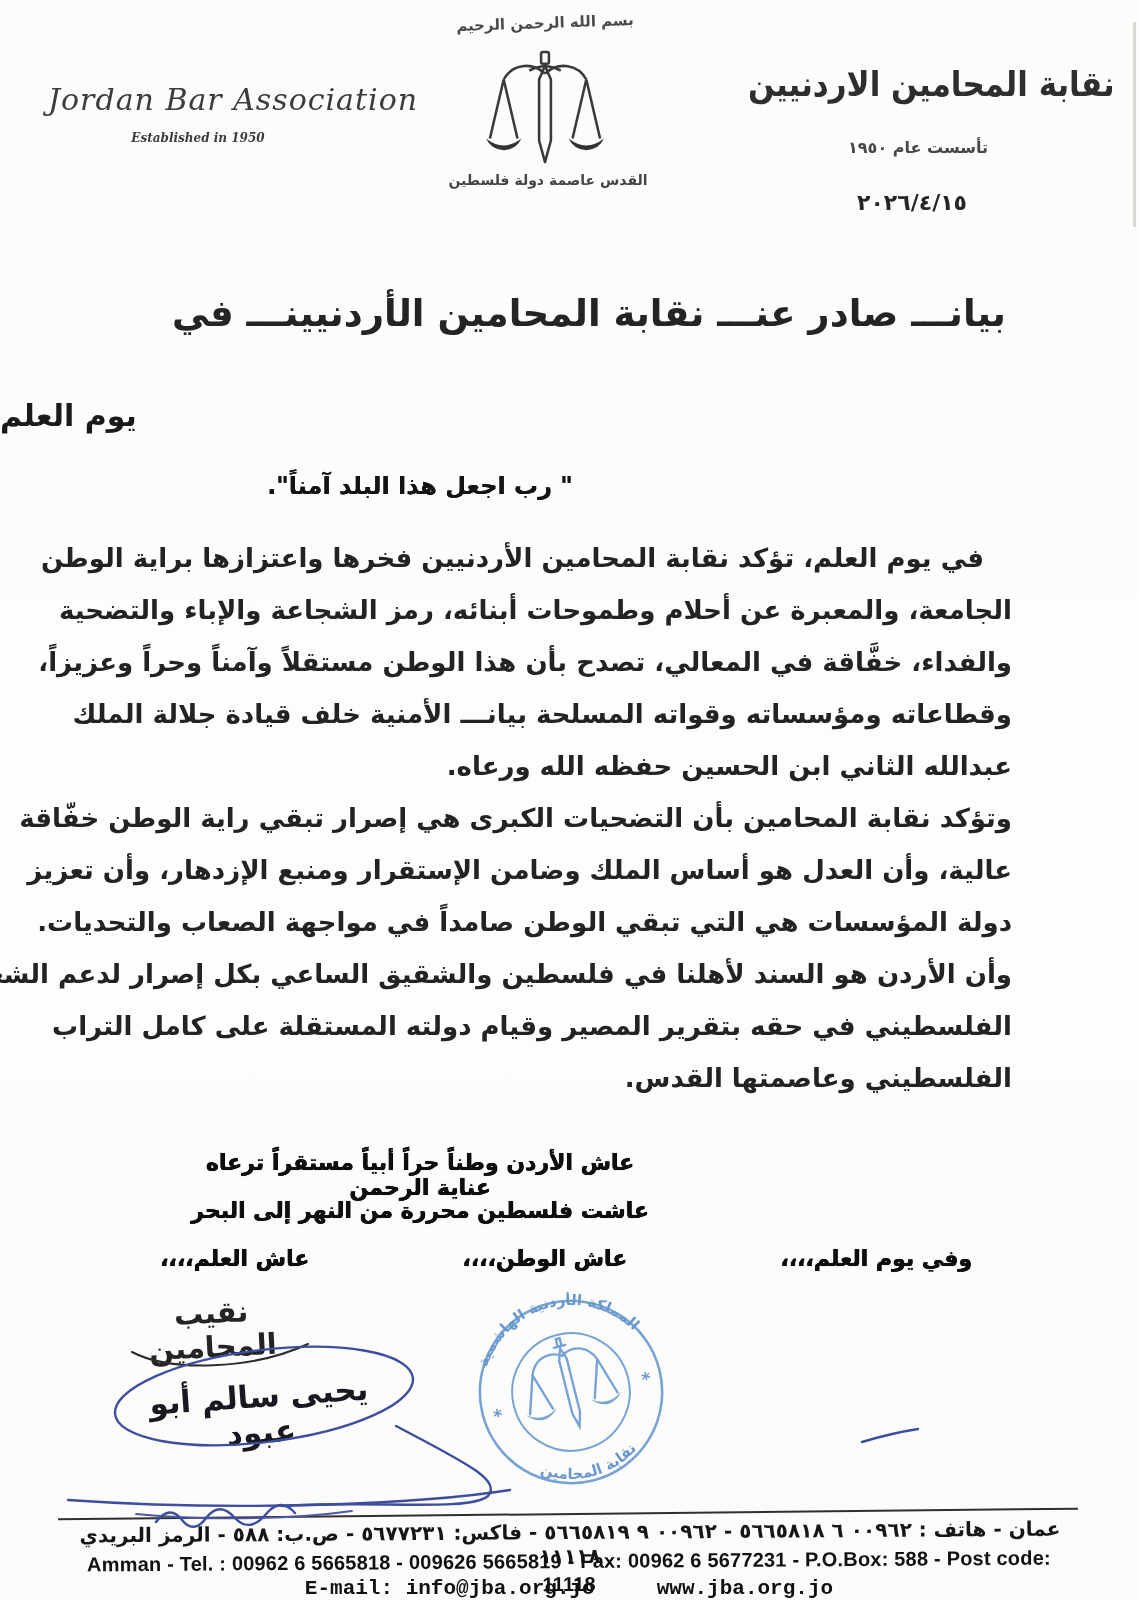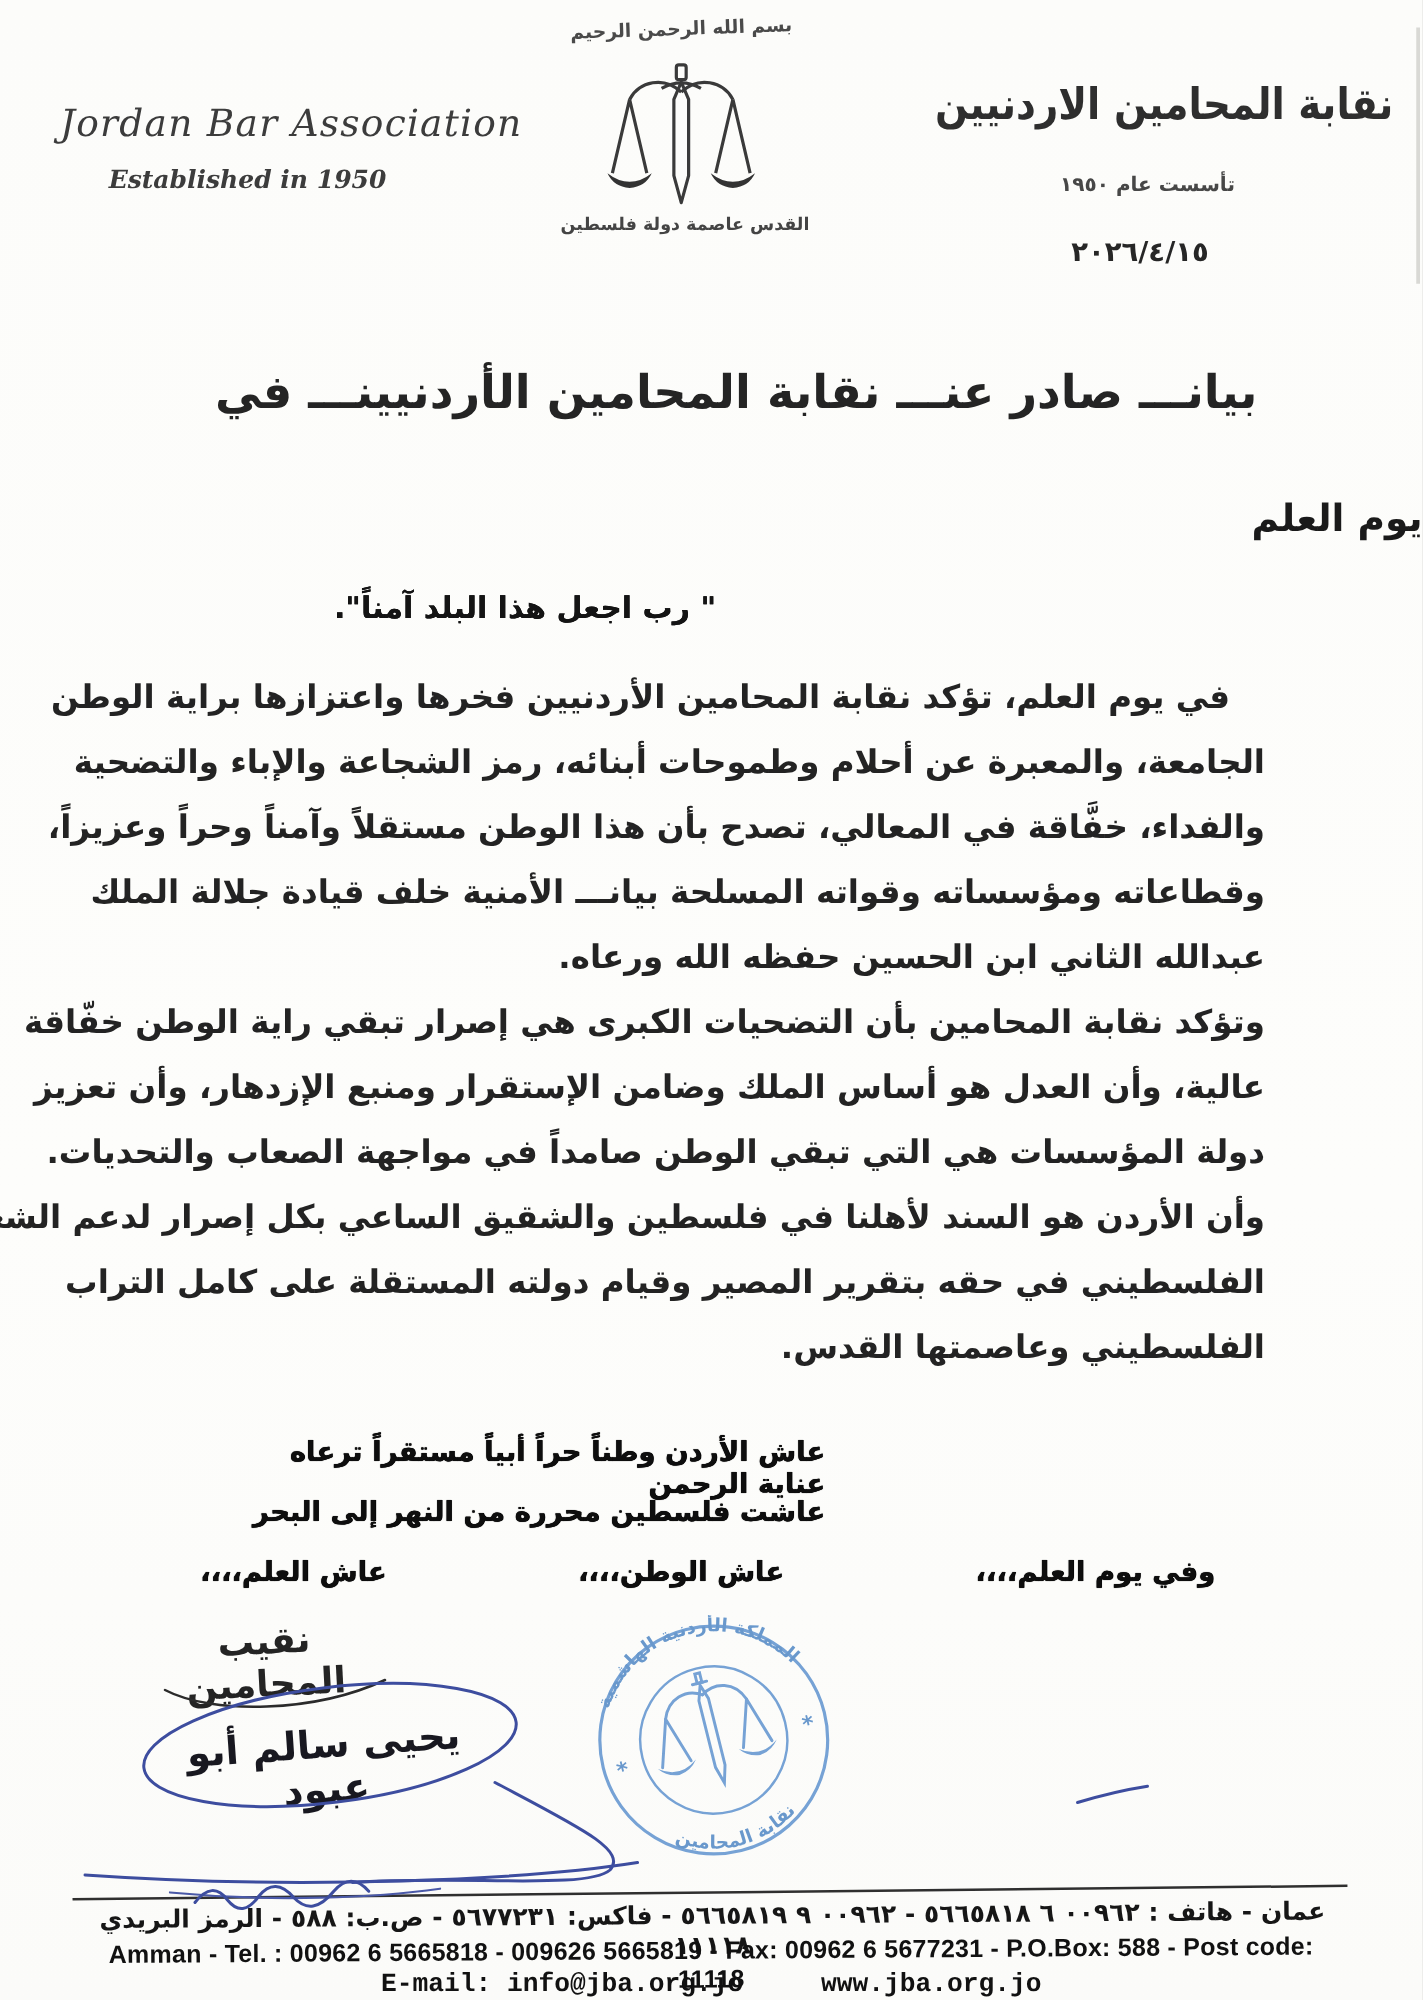--- a/index.html
+++ b/index.html
@@ -5,49 +5,49 @@
   html,body{margin:0;padding:0;background:#e8e8e6;}
   .page{position:relative;width:1138px;height:1600px;margin:0 auto;
         background:linear-gradient(180deg,#fcfcfa 0%,#fdfdfb 60%,#fbfbf9 100%);
         overflow:hidden;color:#1d1d1d;font-family:"DejaVu Sans",sans-serif;}
   .abs{position:absolute;}
   
   .hdr-en{left:48px;top:82px;width:300px;text-align:center;}
   .hdr-en .org{font-family:"DejaVu Serif",serif;font-style:italic;font-size:30px;
                color:#3c3c3c;white-space:nowrap;letter-spacing:1px;}
   .hdr-en .est{font-family:"DejaVu Serif",serif;font-style:italic;font-weight:bold;
-               font-size:20px;color:#3c3c3c;margin-top:14px;}
+               font-size:12px;color:#3c3c3c;margin-top:14px;}
   .bismillah{left:420px;top:14px;width:250px;text-align:center;font-size:15px;
              font-weight:bold;color:#4a4a4a;transform:rotate(-2deg);}
   .emblem{left:484px;top:50px;width:122px;height:120px;}
   .emblem-caption{left:408px;top:172px;width:280px;text-align:center;font-size:14px;
                   font-weight:bold;color:#444;}
   .hdr-ar-org{left:748px;top:66px;width:342px;text-align:center;font-size:31px;
               font-weight:bold;color:#2e2e2e;white-space:nowrap;transform:scaleY(1.12);}
   .hdr-ar-est{left:793px;top:138px;width:250px;text-align:center;font-size:16px;
               font-weight:bold;color:#474747;}
   .hdr-date{left:822px;top:190px;width:180px;text-align:center;font-size:22px;
             font-weight:bold;color:#262626;direction:rtl;}
   .scan-edge{right:2px;top:22px;width:3px;height:205px;background:#cfcfcc;opacity:.8;}
   
   .title-cal{left:0;top:292px;width:1138px;text-align:center;font-size:37px;
              font-weight:bold;color:#242424;direction:rtl;letter-spacing:-1px;padding-left:20px;}
-  .occasion{left:0;top:398px;width:1138px;text-align:right;font-size:30px;
+  .occasion{left:0;top:398px;width:1138px;text-align:left;font-size:30px;
             font-weight:bold;color:#1a1a1a;direction:rtl;}
   .quote{left:180px;top:472px;width:480px;text-align:center;font-size:24px;
          font-weight:bold;color:#141414;direction:rtl;text-shadow:0 0 .5px #000;}
   
   .body-block{left:128px;top:532px;width:884px;direction:rtl;font-size:26px;
               font-weight:bold;color:#232323;}
   .bline{height:52px;line-height:52px;text-align:justify;text-align-last:justify;
          white-space:nowrap;}
   .bline.end{text-align:right;text-align-last:right;}
   .bline.indent{padding-right:28px;}
   
-  .slogan{direction:rtl;font-size:22px;font-weight:bold;color:#0e0e0e;
+  .slogan{direction:rtl;text-align:center;font-size:22px;font-weight:bold;color:#0e0e0e;
           text-shadow:0 0 .7px #000,.4px 0 0 #000;}
   .slogan1{left:180px;top:1150px;width:480px;}
   .slogan2{left:180px;top:1198px;width:480px;}
   .slogan-row{left:160px;top:1246px;width:812px;display:flex;direction:rtl;
               justify-content:space-between;}
   .slogan-row span{font-size:22px;font-weight:bold;color:#0e0e0e;direction:rtl;
                    text-shadow:0 0 .7px #000,.4px 0 0 #000;}
   
   .sig-title{left:112px;top:1296px;width:200px;text-align:center;font-size:29px;
              font-weight:bold;color:#242424;direction:rtl;transform:rotate(-3deg);}

